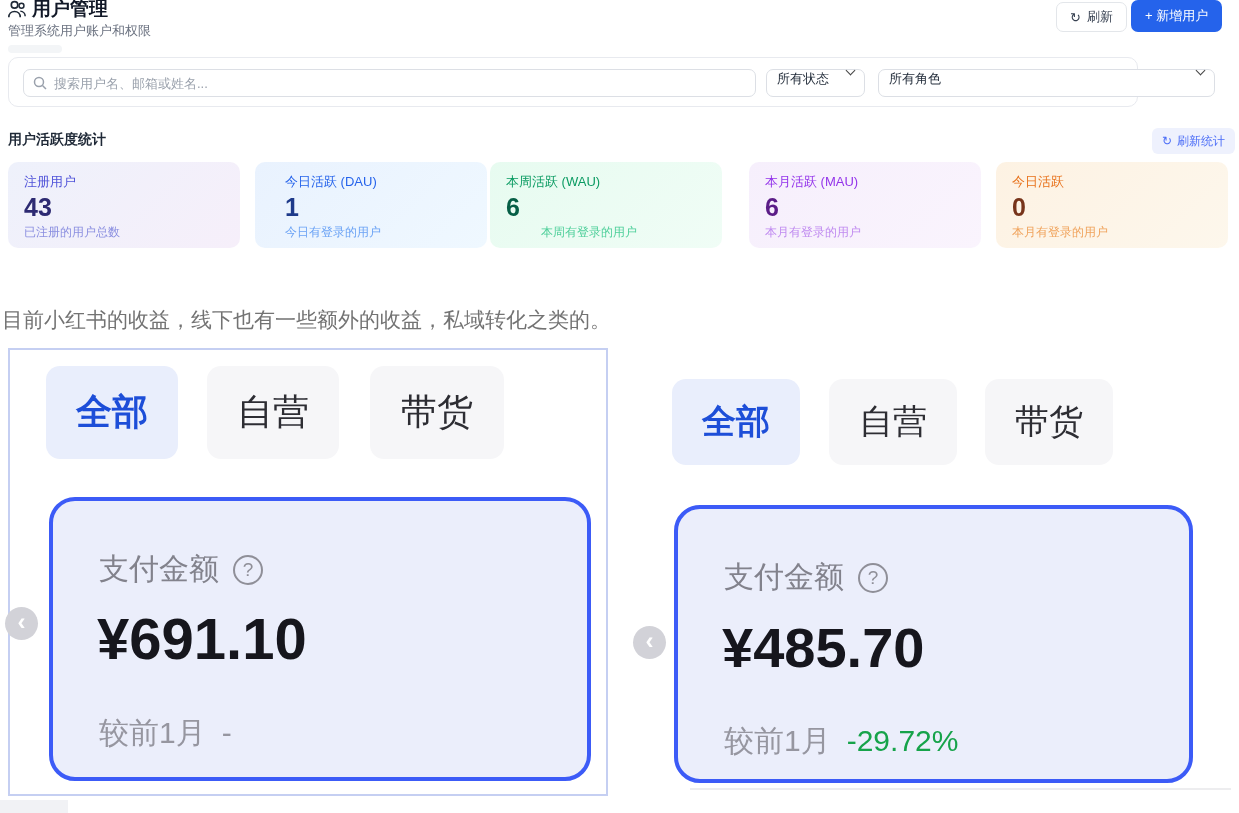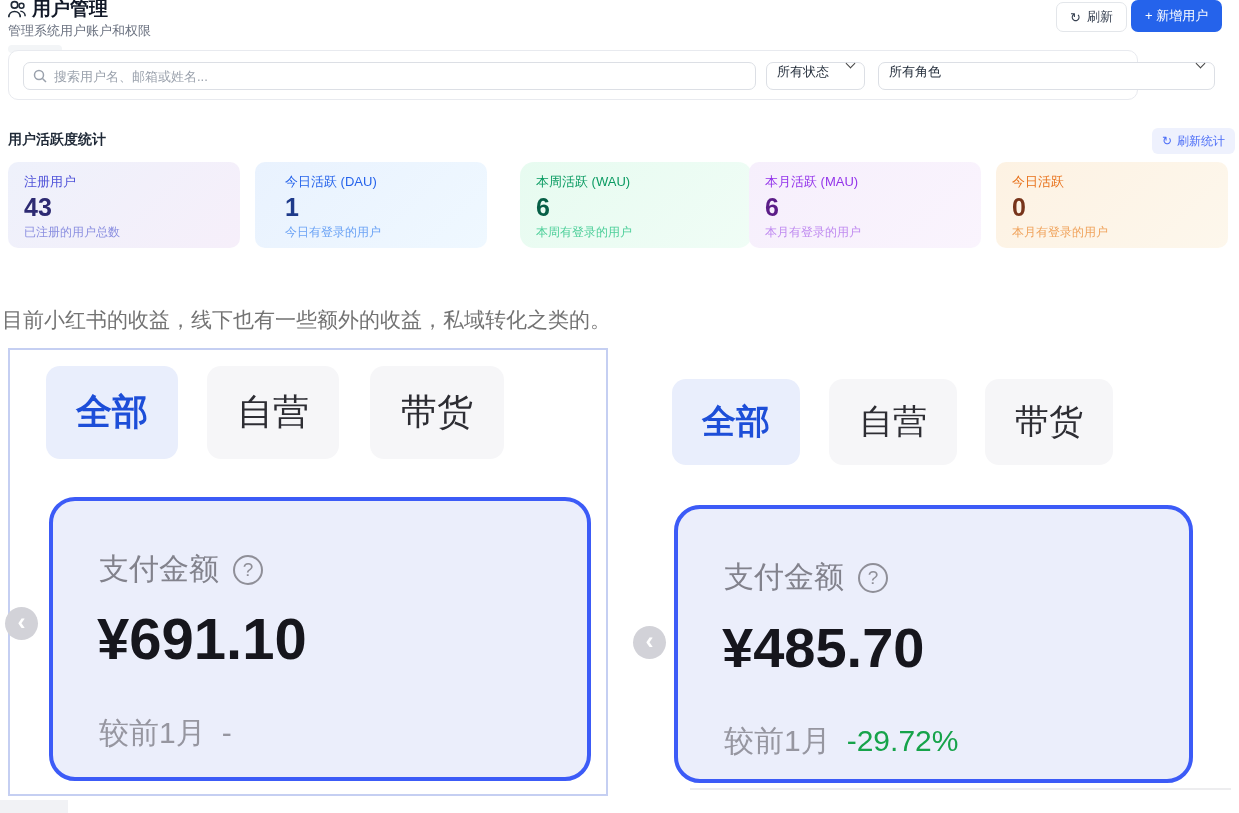--- a/index.html
+++ b/index.html
@@ -12,21 +12,21 @@
   .hdr-icon { position:absolute; left:7px; top:0px; width:20px; height:18px; }
   .hdr-sub { position:absolute; left:8px; top:22px; font-size:13px; color:#6b7280; }
   .btn-refresh { position:absolute; left:1056px; top:2px; height:30px; padding:0 13px; background:#fff;
     border:1px solid #e3e6ea; border-radius:7px; font-size:13px; color:#374151;
     display:flex; align-items:center; gap:6px; cursor:pointer; }
   .btn-add { position:absolute; left:1131px; top:0px; height:32px; padding:0 14px; background:#2563eb;
     border:none; border-radius:7px; font-size:13px; color:#fff; display:flex; align-items:center; cursor:pointer; }
 
   
   .frag { position:absolute; left:8px; top:45px; width:54px; height:8px; background:#f3f5f7; border-radius:4px; }
-  .toolbar { position:absolute; left:8px; top:50px; width:1130px; height:50px; background:#fff;
+  .toolbar { position:absolute; left:8px; top:57px; width:1130px; height:50px; background:#fff;
     border:1px solid #e8eaef; border-radius:10px; }
   .search-box { position:absolute; left:14px; top:11px; width:733px; height:28px; border:1px solid #dcdfe5;
     border-radius:7px; display:flex; align-items:center; padding:0 9px; gap:7px; background:#fff; }
   .search-box input { border:none; outline:none; flex:1; font-size:13px; color:#374151;
     font-family:"Liberation Sans","DejaVu Sans",sans-serif; }
   .search-box input::placeholder { color:#9aa1ac; }
   .sel { position:absolute; top:11px; height:28px; border:1px solid #dcdfe5; border-radius:7px; background:#fff;
     font-size:13px; color:#1f2937; display:flex; align-items:flex-start; padding:0 10px; cursor:pointer; }
   .sel-status { left:757px; width:99px; }
   .sel-role { left:869px; width:337px; }
@@ -38,22 +38,22 @@
   .btn-refresh-stats { position:absolute; left:1152px; top:128px; height:26px; padding:0 10px; background:#eef1fd;
     border:none; border-radius:6px; font-size:12px; color:#4a6cf7; display:flex; align-items:center; gap:5px; cursor:pointer; }
   .scard { position:absolute; top:162px; width:232px; height:86px; border-radius:10px; padding:11px 16px; }
   .scard .lab { font-size:13px; }
   .scard .val { font-size:25px; font-weight:bold; margin-top:3px; line-height:27px; }
   .scard .dsc { font-size:12px; margin-top:3px; }
   .sc0 { left:8px;   background:linear-gradient(135deg,#eef1fb,#f6effa); }
   .sc0 .lab{color:#4f52d9;} .sc0 .val{color:#2d2a72;} .sc0 .dsc{color:#8b8fe0;}
   .sc1 { left:255px; background:linear-gradient(135deg,#e9f2fe,#eff8ff);padding-left:30px; }
   .sc1 .lab{color:#2563eb;} .sc1 .val{color:#1e3a8a;} .sc1 .dsc{color:#6ba3f5;}
-  .sc2 { left:520px; background:linear-gradient(135deg,#e7fbf0,#f0fdf6);border-radius:14px; }
-  .sc2 .lab{color:#0a9b62;} .sc2 .val{color:#065f46;} .sc2 .dsc{color:#4ecf9a;}
+  .sc2 { left:490px; background:linear-gradient(135deg,#e7fbf0,#f0fdf6); }
+  .sc2 .lab{color:#0a9b62;} .sc2 .val{color:#065f46;} .sc2 .dsc{color:#4ecf9a;margin-left:35px;}
   .sc3 { left:749px; background:linear-gradient(135deg,#f6effc,#faf4fd); }
   .sc3 .lab{color:#9333ea;} .sc3 .val{color:#5b1d87;} .sc3 .dsc{color:#c08bf0;}
   .sc4 { left:996px; background:linear-gradient(135deg,#fdf2e3,#fdf7ec); }
   .sc4 .lab{color:#e8721c;} .sc4 .val{color:#77341a;} .sc4 .dsc{color:#f0a35c;}
 
   
   .note { position:absolute; left:2px; top:292px; font-size:21px; color:#737373;margin-top:14px; }
 
   
   .panel-left { position:absolute; left:8px; top:348px; width:600px; height:448px; background:#fff;

